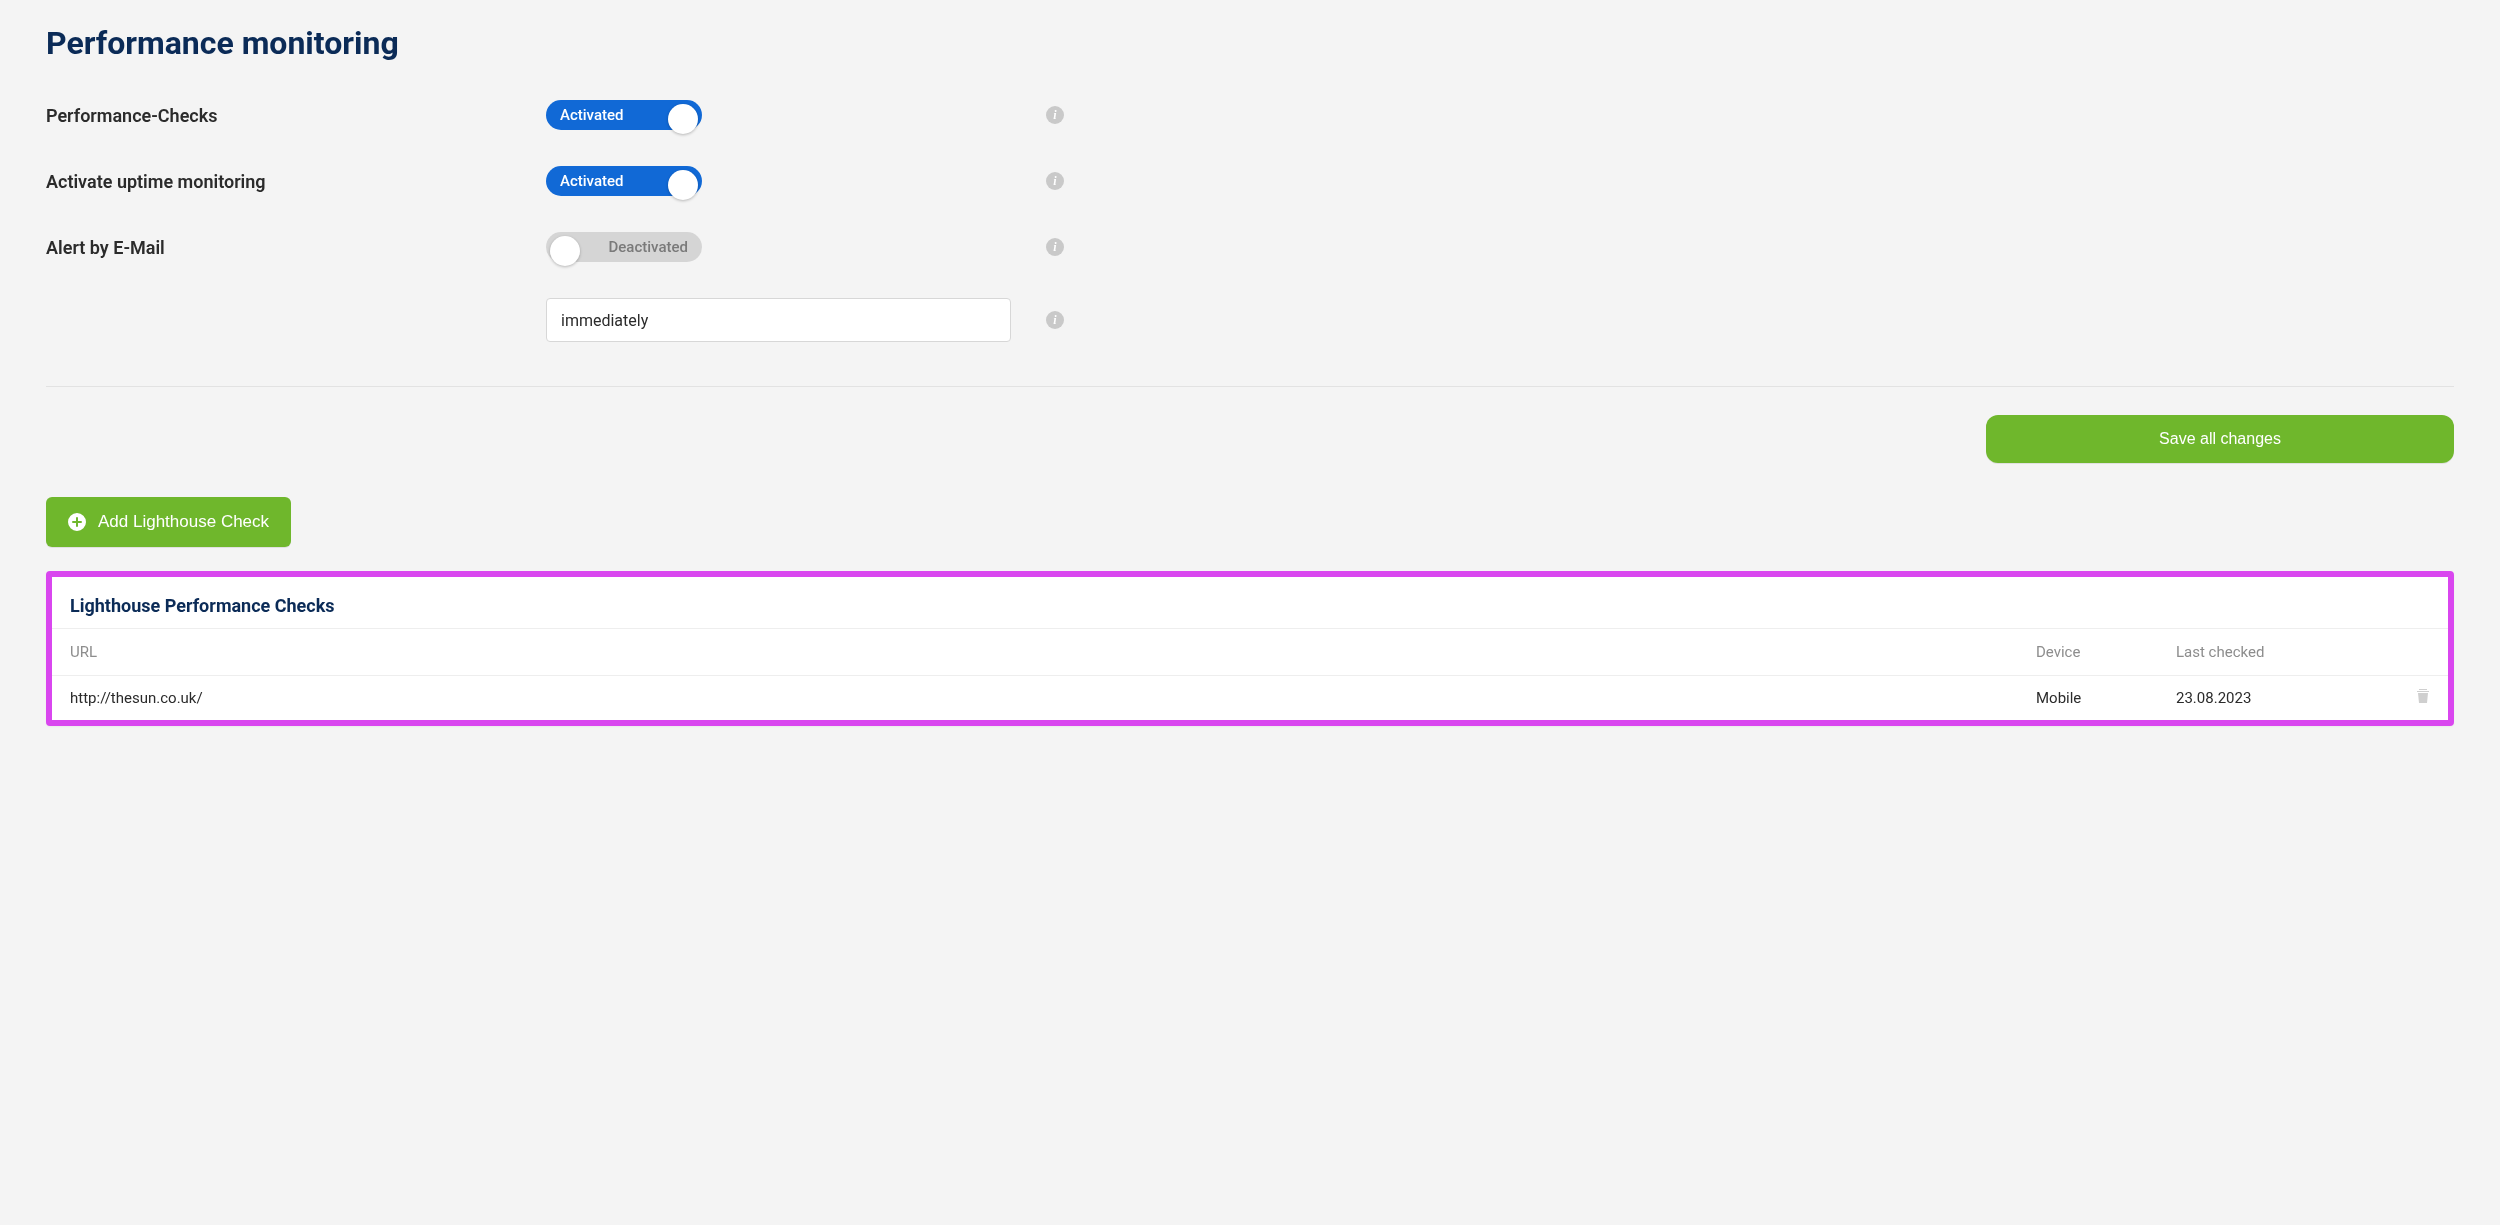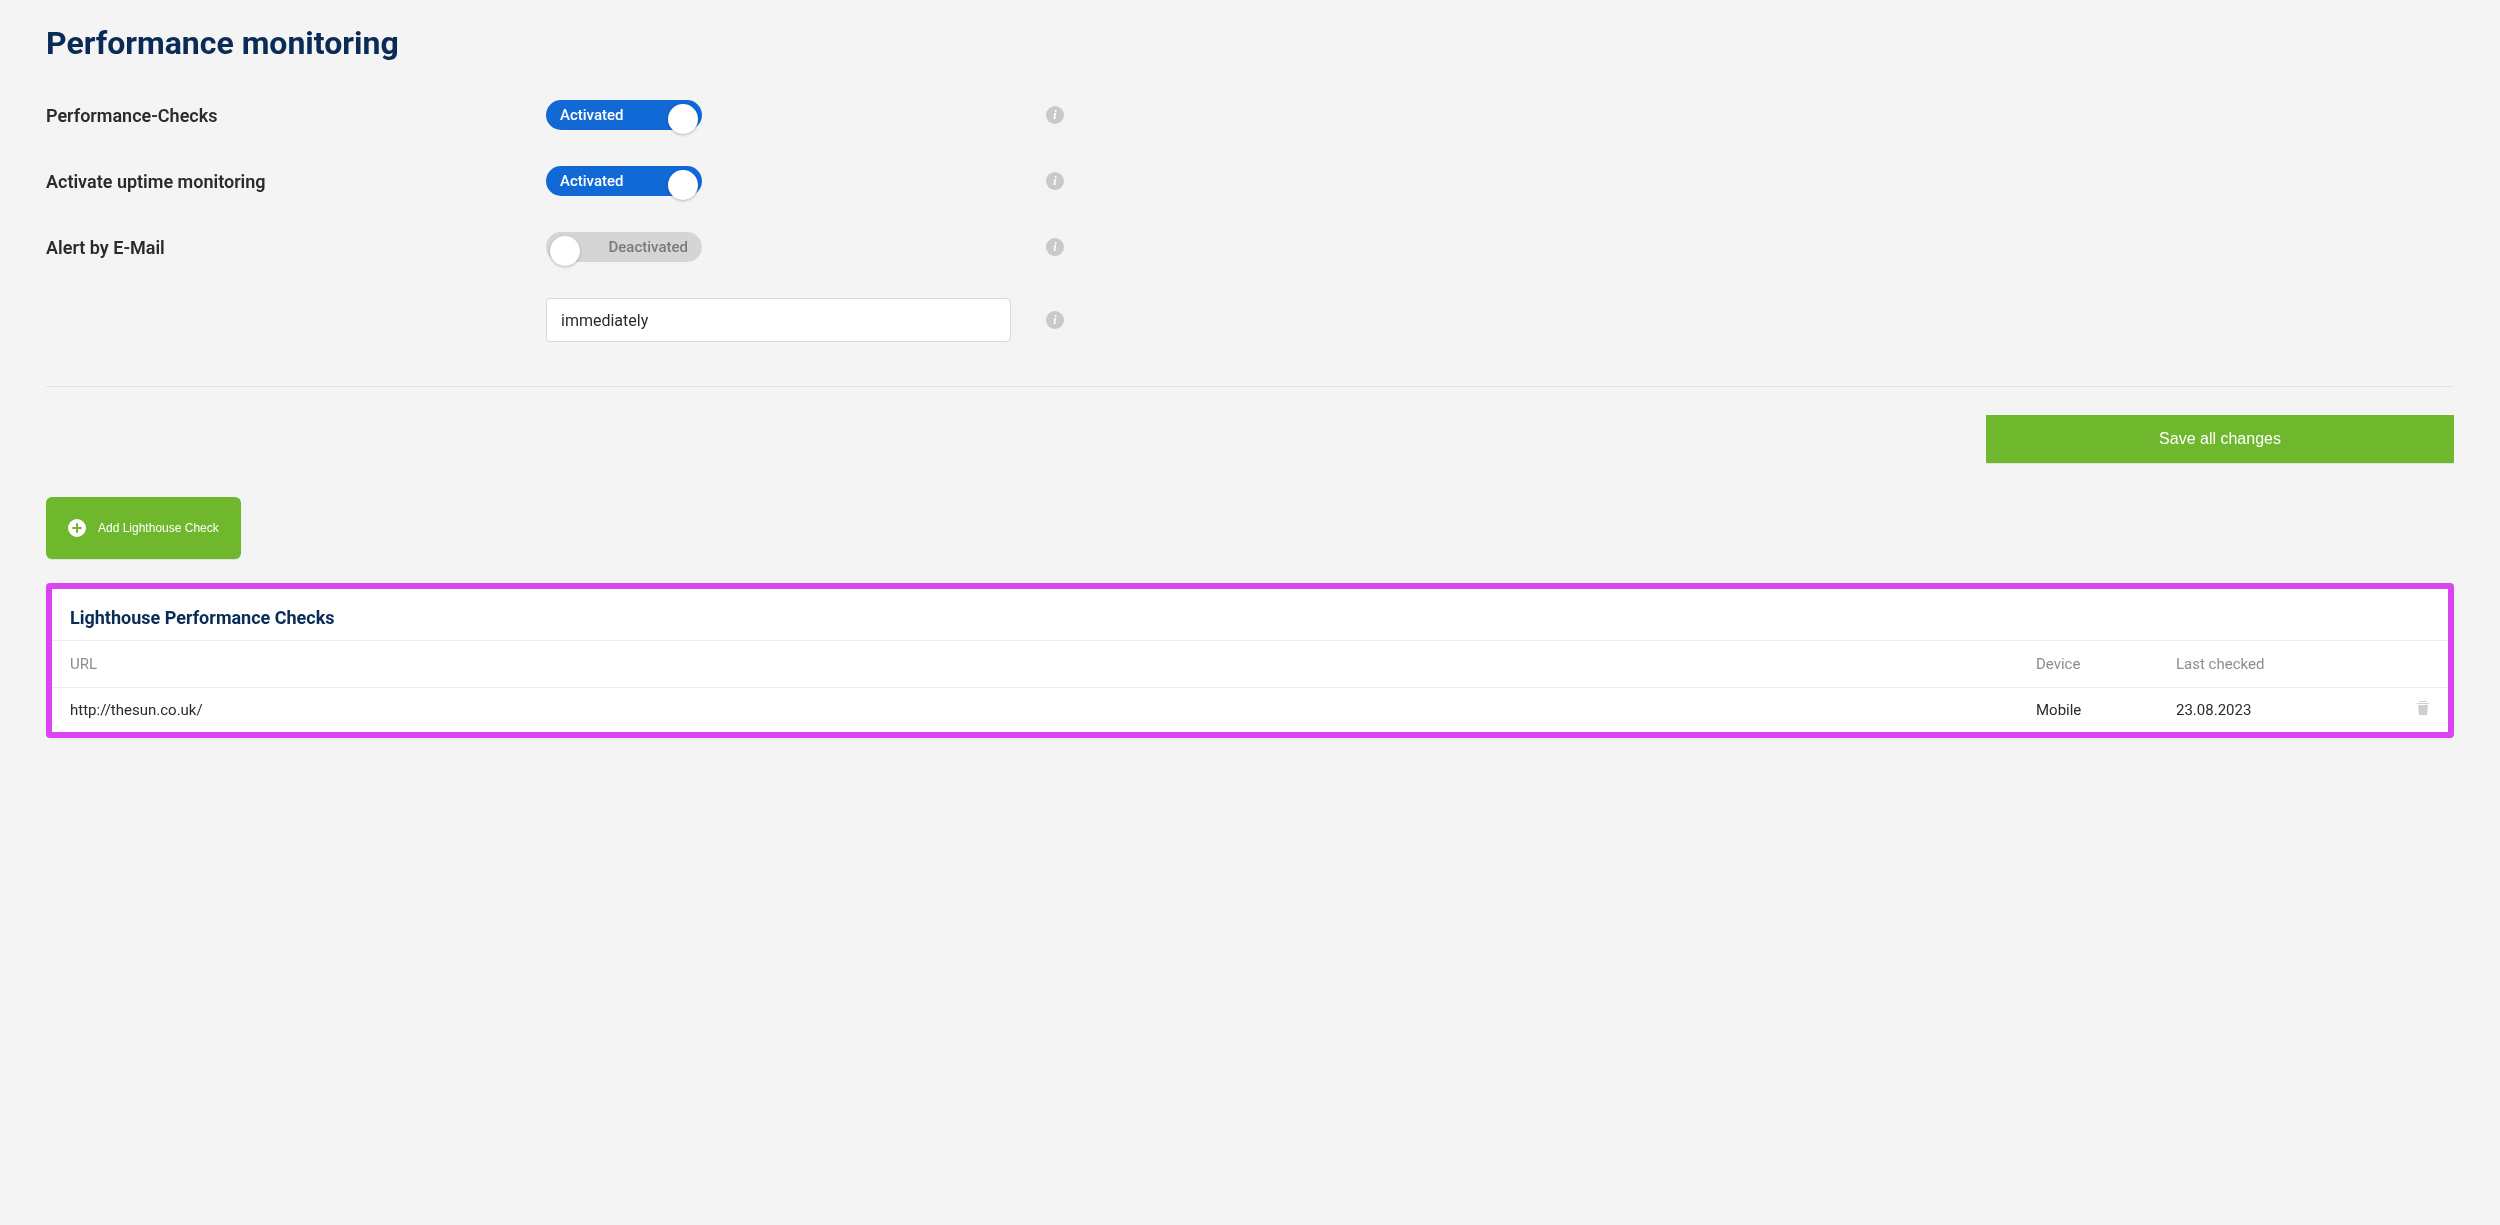--- a/index.html
+++ b/index.html
@@ -108,34 +108,34 @@
     display: flex;
     justify-content: flex-end;
     margin-bottom: 34px;
   }
   .btn-save {
     width: 468px;
     height: 48px;
     background: #6fb72c;
     color: #fff;
     border: none;
-    border-radius: 0;
+    border-radius: 12px;
     font-size: 16px;
     font-weight: 500;
     cursor: pointer;
     box-shadow: 0 1px 0 rgba(0,0,0,0.08);
   }
   .btn-add {
-    height: 62px;
+    height: 50px;
     padding: 0 22px;
     background: #6fb72c;
     color: #fff;
     border: none;
     border-radius: 6px;
-    font-size: 12px;
+    font-size: 17px;
     font-weight: 500;
     cursor: pointer;
     display: inline-flex;
     align-items: center;
     gap: 12px;
     box-shadow: 0 1px 0 rgba(0,0,0,0.08);
     margin-bottom: 24px;
   }
   .plus-circle {
     width: 18px;

